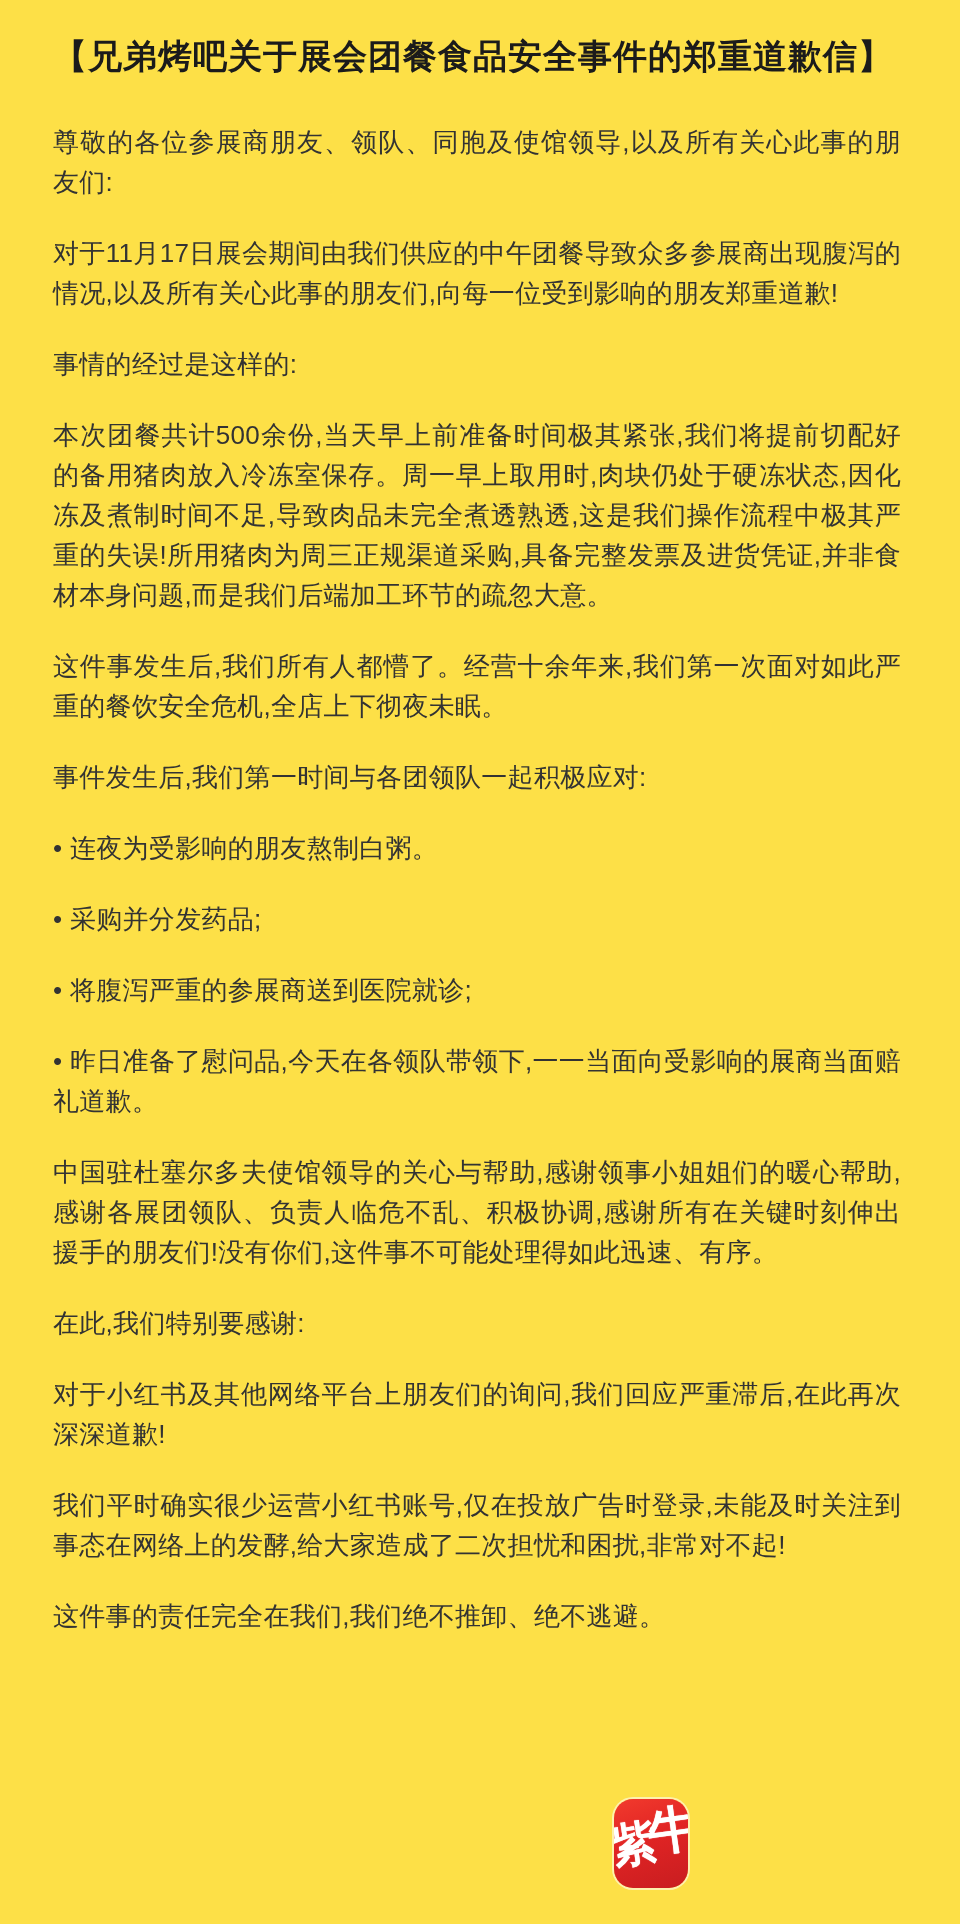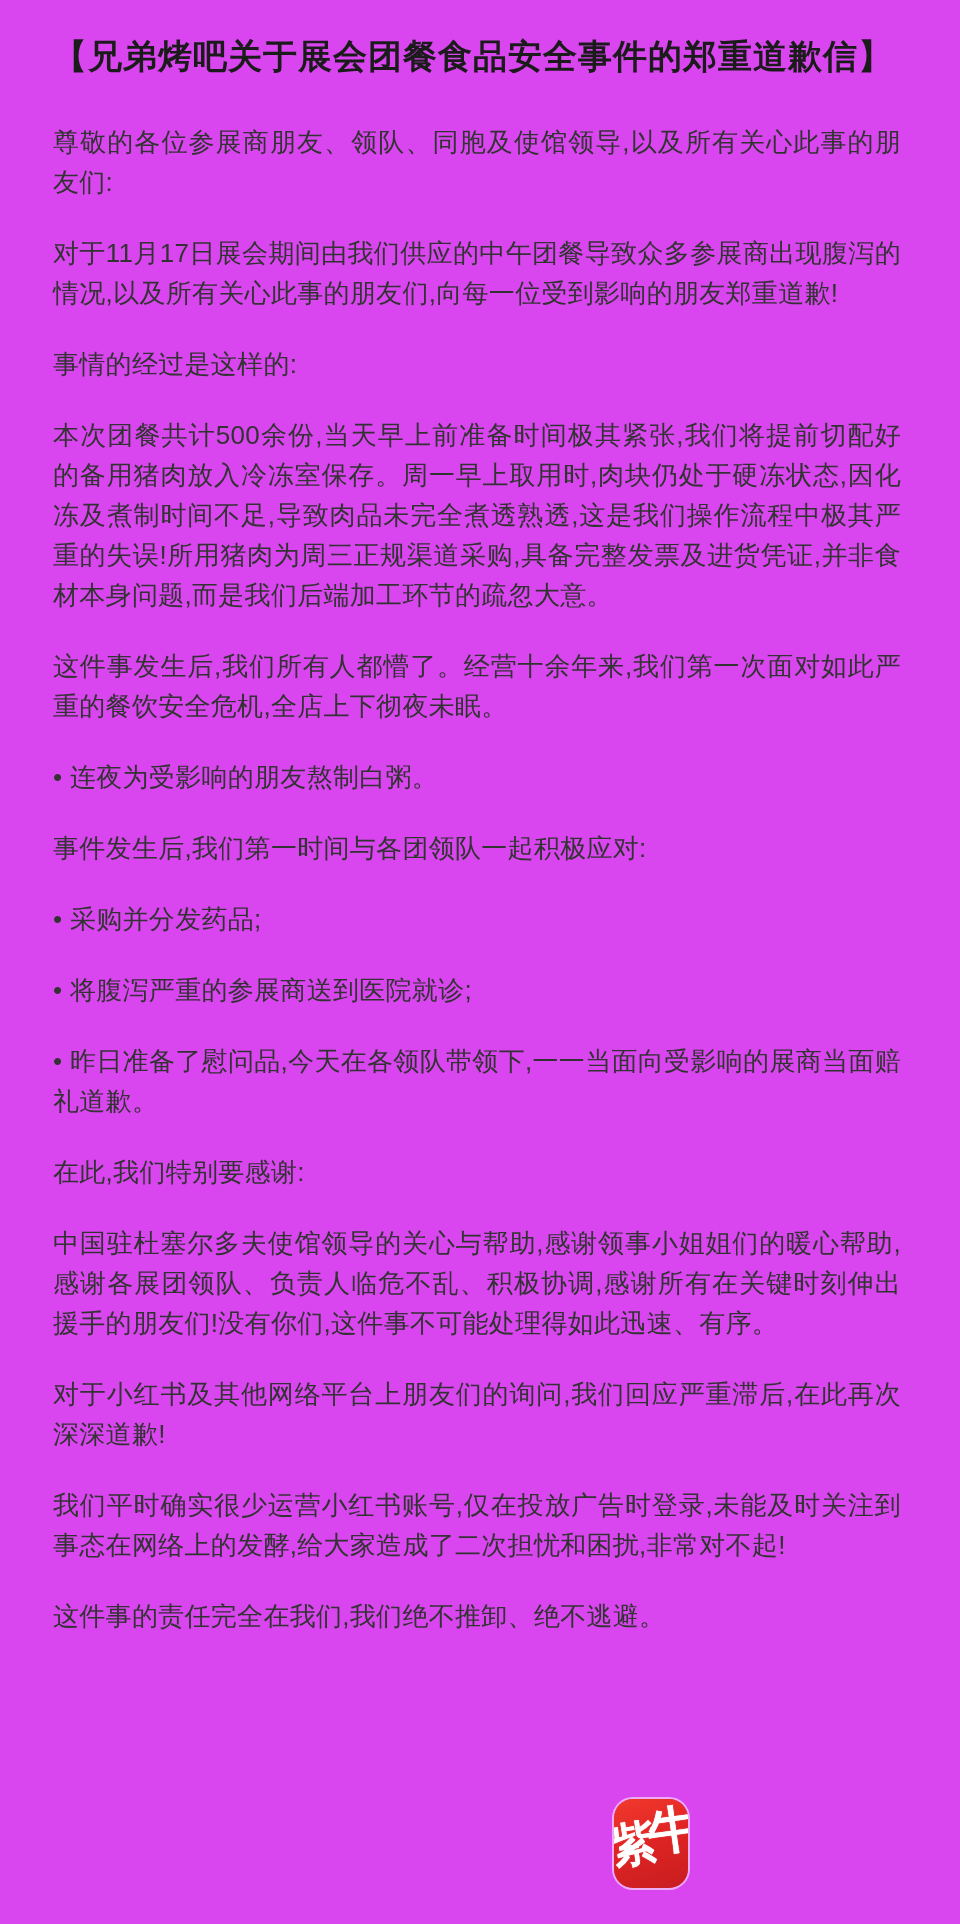--- a/index.html
+++ b/index.html
@@ -4,21 +4,21 @@
 <style>
   html, body {
     margin: 0;
     padding: 0;
     background: #ffffff;
   }
   #page {
     position: relative;
     width: 960px;
     height: 1924px;
-    background: #d946ef;
+    background: #fde047;
     overflow: hidden;
     font-family: "Liberation Sans", sans-serif;
     box-sizing: border-box;
     padding: 30px 59px 0 53px;
   }
   h1.letter-title {
     margin: 0 0 40px 0;
     font-size: 34px;
     line-height: 52px;
     font-weight: bold;
@@ -78,27 +78,27 @@
 
 <div id="page">
   <h1 class="letter-title">【兄弟烤吧关于展会团餐食品安全事件的郑重道歉信】</h1>
 
   <div id="letter-body">
       <p class="para">尊敬的各位参展商朋友、领队、同胞及使馆领导,以及所有关心此事的朋友们:</p>
       <p class="para">对于11月17日展会期间由我们供应的中午团餐导致众多参展商出现腹泻的情况,以及所有关心此事的朋友们,向每一位受到影响的朋友郑重道歉!</p>
       <p class="para">事情的经过是这样的:</p>
       <p class="para">本次团餐共计500余份,当天早上前准备时间极其紧张,我们将提前切配好的备用猪肉放入冷冻室保存。周一早上取用时,肉块仍处于硬冻状态,因化冻及煮制时间不足,导致肉品未完全煮透熟透,这是我们操作流程中极其严重的失误!所用猪肉为周三正规渠道采购,具备完整发票及进货凭证,并非食材本身问题,而是我们后端加工环节的疏忽大意。</p>
       <p class="para">这件事发生后,我们所有人都懵了。经营十余年来,我们第一次面对如此严重的餐饮安全危机,全店上下彻夜未眠。</p>
+      <p class="para">事件发生后,我们第一时间与各团领队一起积极应对:</p>
       <p class="para bullet">• 连夜为受影响的朋友熬制白粥。</p>
-      <p class="para">事件发生后,我们第一时间与各团领队一起积极应对:</p>
       <p class="para bullet">• 采购并分发药品;</p>
       <p class="para bullet">• 将腹泻严重的参展商送到医院就诊;</p>
       <p class="para bullet">• 昨日准备了慰问品,今天在各领队带领下,一一当面向受影响的展商当面赔礼道歉。</p>
+      <p class="para">中国驻杜塞尔多夫使馆领导的关心与帮助,感谢领事小姐姐们的暖心帮助,感谢各展团领队、负责人临危不乱、积极协调,感谢所有在关键时刻伸出援手的朋友们!没有你们,这件事不可能处理得如此迅速、有序。</p>
       <p class="para">在此,我们特别要感谢:</p>
-      <p class="para">中国驻杜塞尔多夫使馆领导的关心与帮助,感谢领事小姐姐们的暖心帮助,感谢各展团领队、负责人临危不乱、积极协调,感谢所有在关键时刻伸出援手的朋友们!没有你们,这件事不可能处理得如此迅速、有序。</p>
       <p class="para">对于小红书及其他网络平台上朋友们的询问,我们回应严重滞后,在此再次深深道歉!</p>
       <p class="para">我们平时确实很少运营小红书账号,仅在投放广告时登录,未能及时关注到事态在网络上的发酵,给大家造成了二次担忧和困扰,非常对不起!</p>
       <p class="para">这件事的责任完全在我们,我们绝不推卸、绝不逃避。</p>
     </div>
 
   <div class="watermark">
     <span class="wm-char c1">紫</span>
     <span class="wm-char c2">牛</span>
   </div>
 </div>

